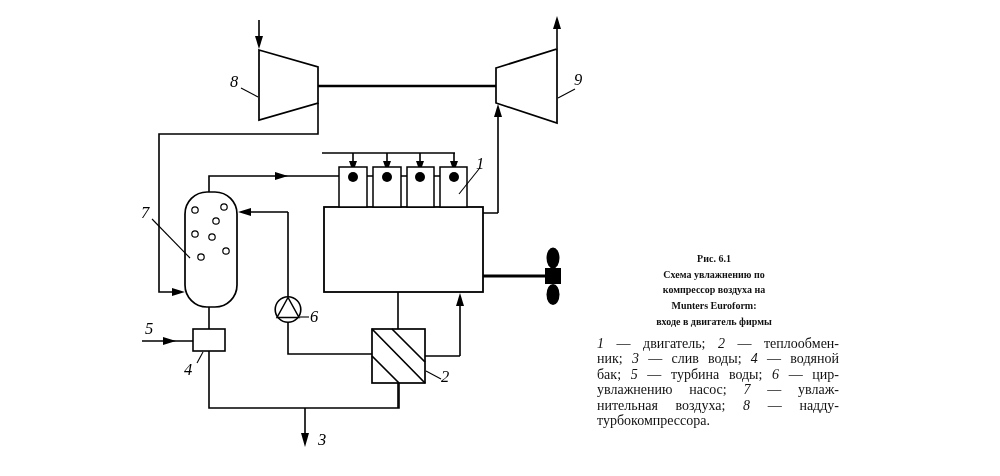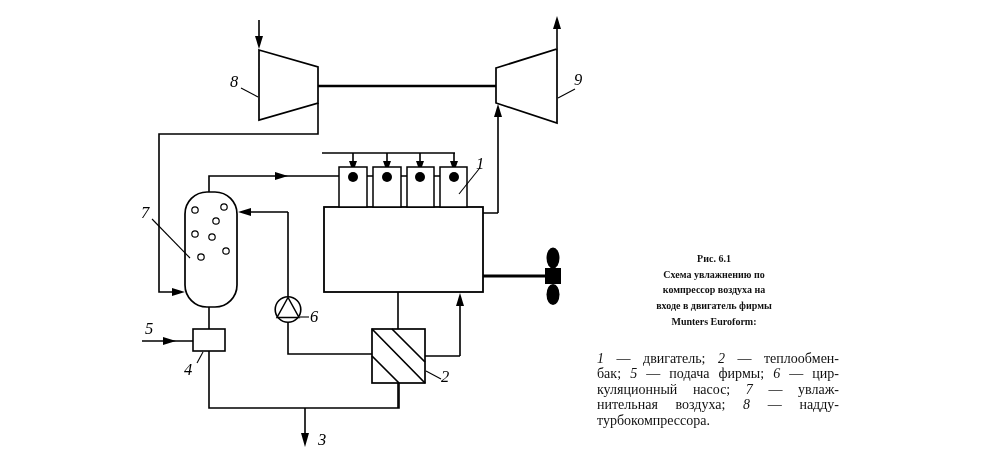--- a/index.html
+++ b/index.html
@@ -2,21 +2,21 @@
 <html><head>
 <meta charset="utf-8">
 <style>
   html,body{margin:0;padding:0;background:#ffffff;}
   .stage{position:relative;width:1000px;height:476px;background:#ffffff;overflow:hidden;
          font-family:"Liberation Serif",serif;}
   .schematic{position:absolute;left:0;top:0;}
   .caption{position:absolute;left:583px;top:251px;width:262px;color:#111;}
   .title-line{font-weight:bold;font-size:10px;line-height:15.7px;text-align:center;
               font-family:"Liberation Serif",serif;}
-  .legend{margin-top:21px;margin-left:14px;width:242px;font-size:14px;line-height:15.6px;
+  .legend{margin-top:6px;margin-left:14px;width:242px;font-size:14px;line-height:15.6px;
           font-family:"Liberation Serif",serif;}
   .legend-line{text-align:justify;text-align-last:justify;white-space:nowrap;}
   .legend-line.last{text-align:center;text-align-last:left;}
   .it{font-style:italic;}
   svg text.num{font-family:"Liberation Serif",serif;font-style:italic;font-size:16.5px;fill:#000;}
 </style>
 </head>
 <body>
 
 <div class="stage">
@@ -139,24 +139,25 @@
     <text class="num" x="141" y="218">7</text>
     <text class="num" x="230" y="87">8</text>
     <text class="num" x="574" y="85">9</text>
   </svg>
 
   <div class="caption">
     <div>
       <div class="title-line">Рис. 6.1</div>
       <div class="title-line">Схема увлажнению по</div>
       <div class="title-line">компрессор воздуха на</div>
+      <div class="title-line">Munters Euroform:</div>
       <div class="title-line">входе в двигатель фирмы</div>
-      <div class="title-line">Munters Euroform:</div>
     </div>
     <div class="legend">
       <div class="legend-line"><span class="it">1</span><span> — двигатель; </span><span class="it">2</span><span> — теплообмен-</span></div>
-      <div class="legend-line"><span>бак; </span><span class="it">5</span><span> — подача фирмы; </span><span class="it">6</span><span> — цир-</span></div>
-      <div class="legend-line"><span>куляционный насос; </span><span class="it">7</span><span> — увлаж-</span></div>
+      <div class="legend-line"><span>ник; </span><span class="it">3</span><span> — слив воды; </span><span class="it">4</span><span> — водяной</span></div>
+      <div class="legend-line"><span>бак; </span><span class="it">5</span><span> — турбина воды; </span><span class="it">6</span><span> — цир-</span></div>
+      <div class="legend-line"><span>увлажнению насос; </span><span class="it">7</span><span> — увлаж-</span></div>
       <div class="legend-line"><span>нительная воздуха; </span><span class="it">8</span><span> — надду-</span></div>
       <div class="legend-line last"><span>турбокомпрессора.</span></div>
     </div>
   </div>
 </div>
 
 </body></html>

